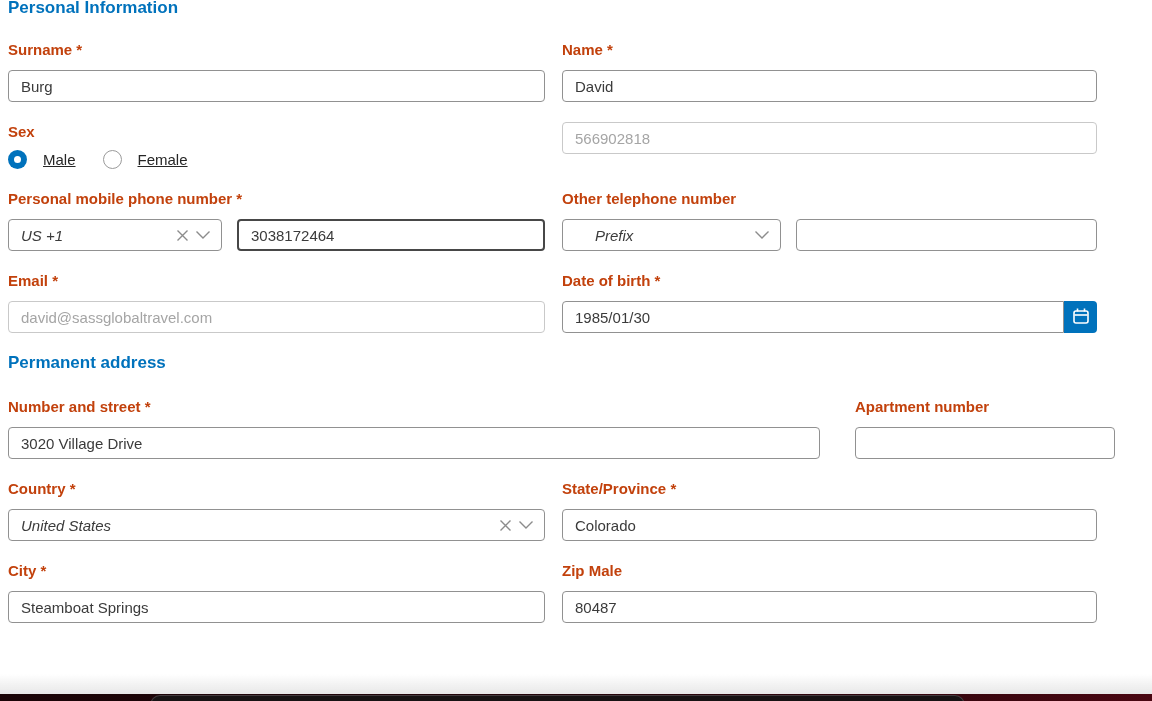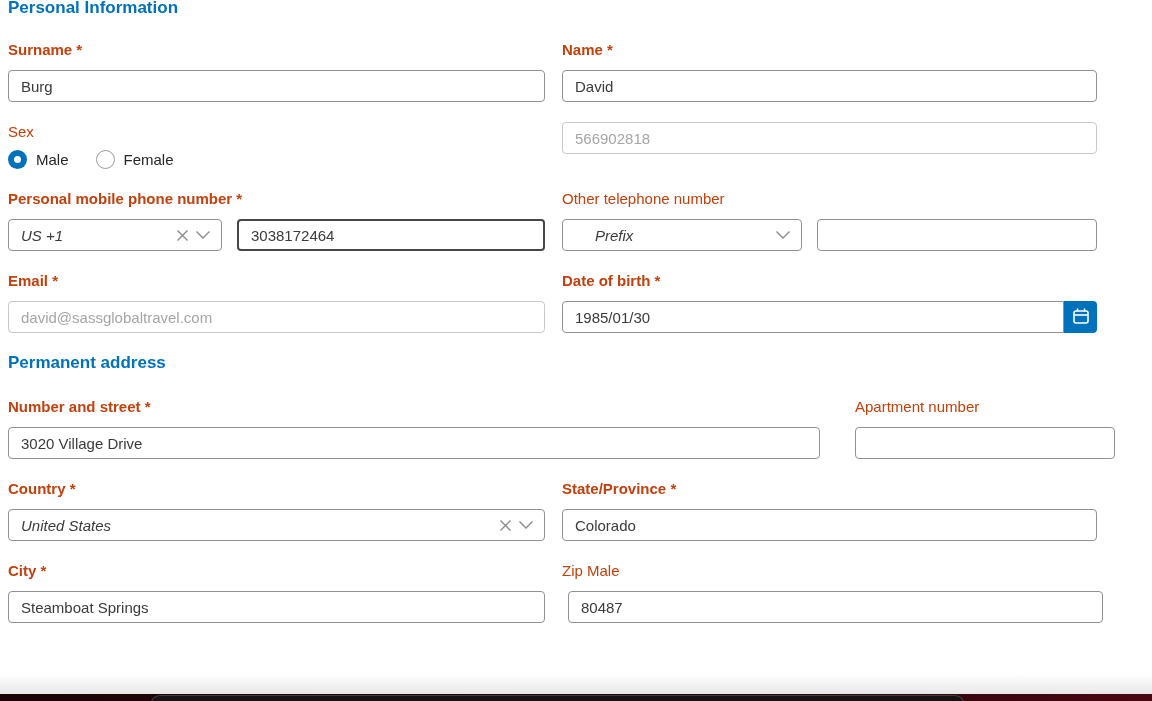--- a/index.html
+++ b/index.html
@@ -37,21 +37,21 @@
   }
   .field {}
   .field-label {
     display: block;
     font-size: 15px;
     font-weight: 700;
     color: #c2410c;
     line-height: 19px;
     margin-bottom: 11px;
   }
-  .field-label.normal { font-weight: 400; }
+  .field-label.normal { font-weight: 700; }
   .pass-label { margin-bottom: 9px; }
 
   input.text-input {
     width: 100%;
     height: 32px;
     border: 1px solid #919191;
     border-radius: 4px;
     padding: 0 12px;
     font-family: "Liberation Sans", "DejaVu Sans", sans-serif;
     font-size: 15px;
@@ -86,21 +86,21 @@
     font-size: 15px;
     color: #3b3b3b;
     flex: 1 1 auto;
     white-space: nowrap;
     overflow: hidden;
   }
   .select-box .icons { display: flex; align-items: center; gap: 6px; }
   .icon-x svg, .icon-chevron svg { display: block; }
 
   .w-us { width: 214px; }
-  .w-prefix { width: 240px; padding-left: 32px; }
+  .w-prefix { width: 219px; padding-left: 32px; }
   .w-full { width: 100%; }
 
   .radio-row { display: flex; align-items: center; margin-top: 3px; }
   .radio-item { display: flex; align-items: center; margin-right: 27px; cursor: pointer; }
   .radio {
     width: 19px; height: 19px;
     border-radius: 50%;
     border: 1px solid #9a9a9a;
     background: #ffffff;
     position: relative;
@@ -115,39 +115,40 @@
     position: absolute;
     left: 50%; top: 50%;
     width: 7px; height: 7px;
     margin: -3.5px 0 0 -3.5px;
     border-radius: 50%;
     background: #ffffff;
   }
   .radio-label {
     font-size: 15px;
     color: #262626;
-    margin-left: 9px;
+    margin-left: 16px;
+    text-decoration: underline;
   }
 
   .dob-wrap { display: flex; align-items: stretch; }
   .dob-wrap input { border-radius: 4px 0 0 4px; flex: 1 1 auto; }
   .cal-btn {
     width: 33px;
     height: 32px;
     flex: 0 0 auto;
     background: #0072bc;
     border: none;
     border-radius: 0 4px 4px 0;
     display: flex;
     align-items: center;
     justify-content: center;
     cursor: pointer;
   }
 
-  .zip-input { width: 258px; margin-left: 6px; }
+  .zip-input { width: 258px; }
 
   .bottom-overlay {
     position: fixed;
     left: 0; bottom: 0;
     width: 1152px; height: 7px;
     background: linear-gradient(90deg, #1a0407 0%, #220409 45%, #30050c 75%, #4a0712 100%);
     z-index: 5;
   }
   .bottom-overlay::before {
     content: "";

